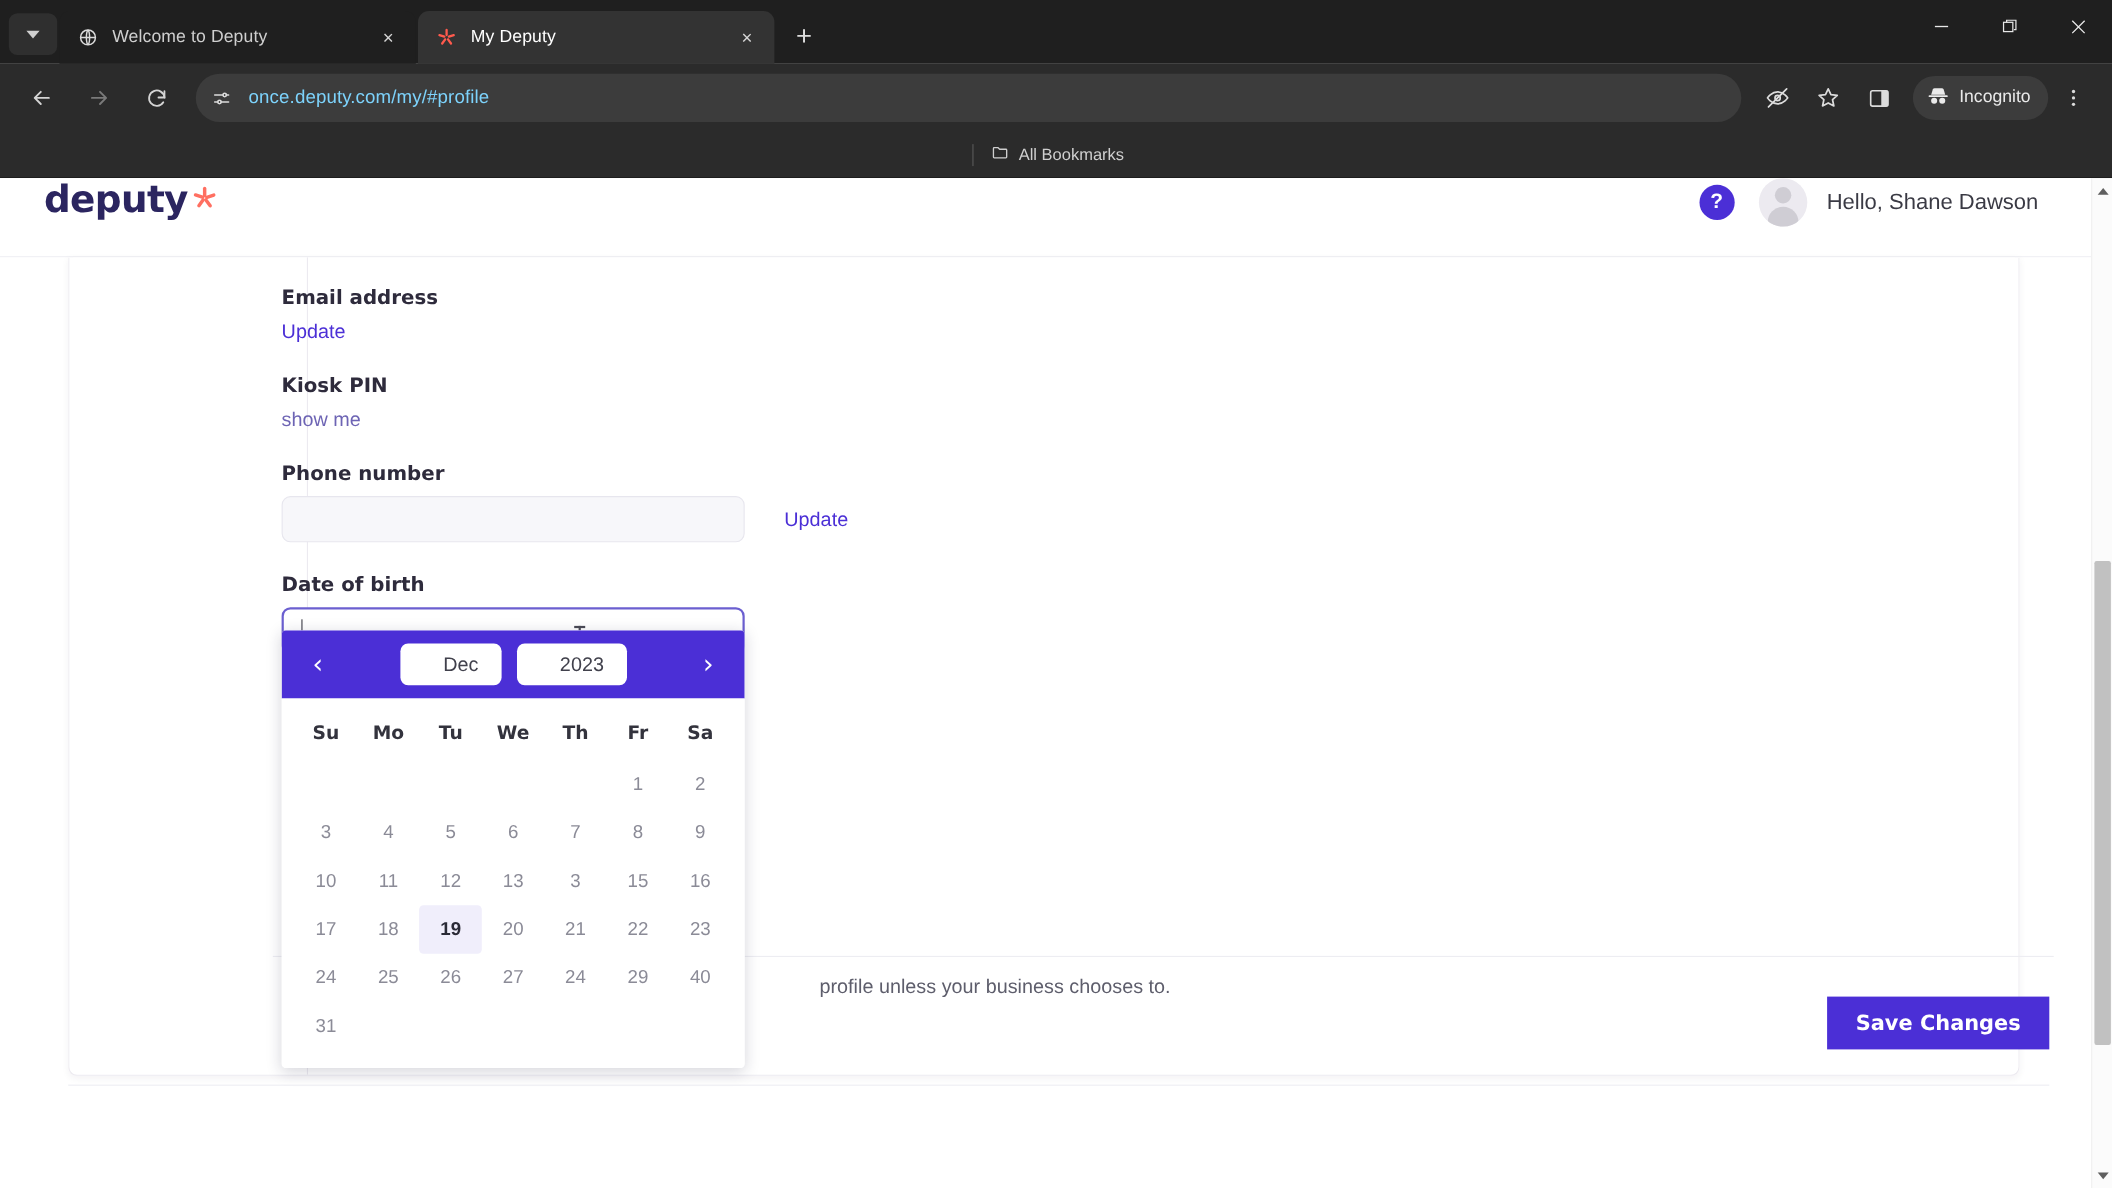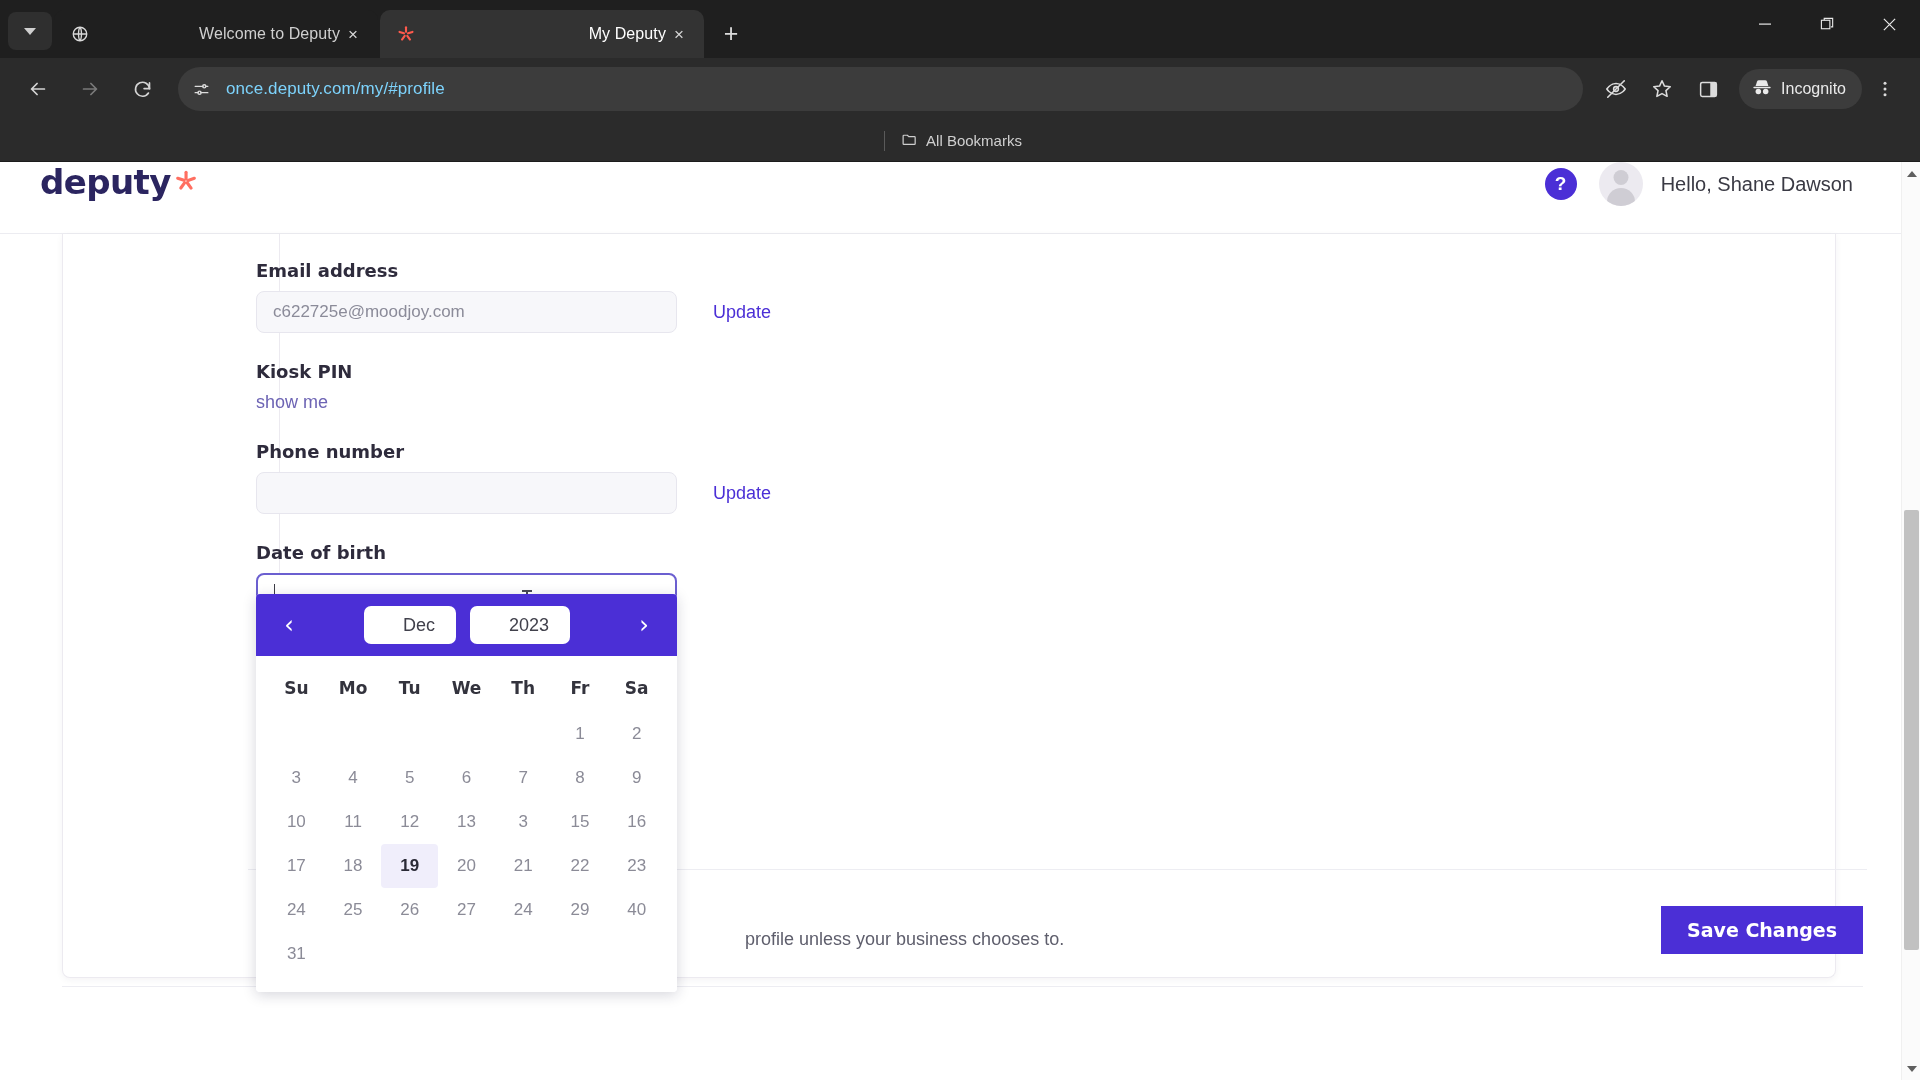--- a/index.html
+++ b/index.html
@@ -36,21 +36,20 @@
     height: 48px;
     width: 324px;
     display: flex;
     align-items: center;
     padding: 0 12px 0 16px;
     position: relative;
     color: #cfcfcf;
     font-size: 16px;
     border-radius: 10px 10px 0 0;
     margin-left: 2px;
-    text-align: right;
   }
   .tab.inactive { background: #1f1f1f; }
   .tab.active { background: #333333; color: #ffffff; }
   .tab-favicon {
     width: 20px; height: 20px; flex: none; margin-right: 12px;
     display: flex; align-items: center; justify-content: center;
   }
   .tab-title {
     flex: 1; overflow: hidden; white-space: nowrap; text-overflow: ellipsis;
     font-size: 16px; letter-spacing: .1px;
@@ -252,21 +251,21 @@
   .day {
     text-align: center; font-size: 17px; color: #8b8b97;
     height: 44px; line-height: 44px; border-radius: 4px;
   }
   .day.blank { color: transparent; }
   .day.today {
     background: #f0eefb; color: #2a2a36; font-weight: 700;
   }
 
   .hint-text {
-    position: absolute; left: 745px; top: 695px;
+    position: absolute; left: 745px; top: 653px;
     font-size: 18px; color: #5e5e6c;
   }
 
   .card-divider {
     position: absolute; left: 248px; right: 34px; top: 635px; height: 1px; background: #ededf2;
   }
   .save-btn {
     position: absolute; right: 38px; top: 672px;
     background: #4b2fd6; color: #fff;
     font-size: 19px; font-weight: 700;
@@ -466,21 +465,20 @@
       <div class="content-area">
         <div class="card">
           <div class="card-split"></div>
         </div>
 
         <div class="form">
 
           <div class="field">
             <div class="field-label">Email address</div>
             <div class="field-row">
-              <div class="txtinput">c622725e@moodjoy.com</div>
               <span class="update-link">Update</span>
             </div>
           </div>
 
           <div class="field">
             <div class="field-label">Kiosk PIN</div>
             <span class="show-me">show me</span>
           </div>
 
           <div class="field">

